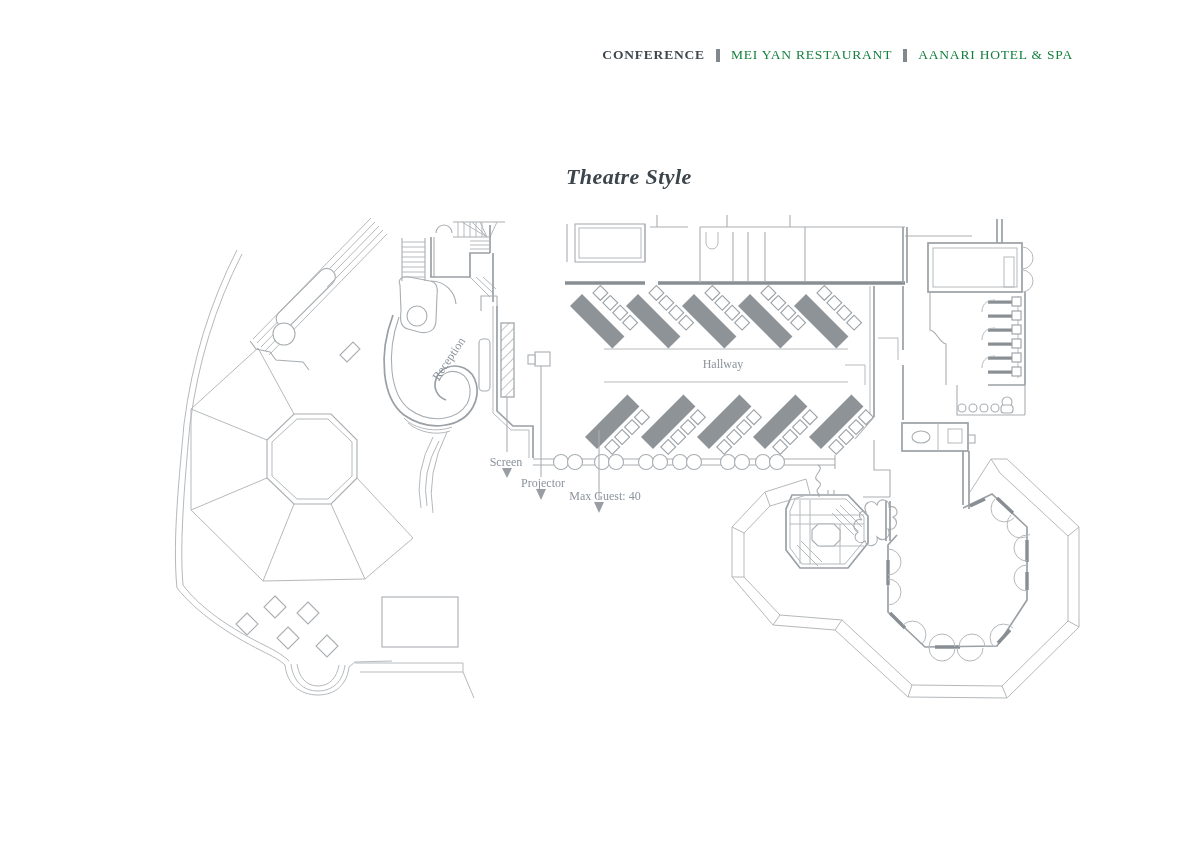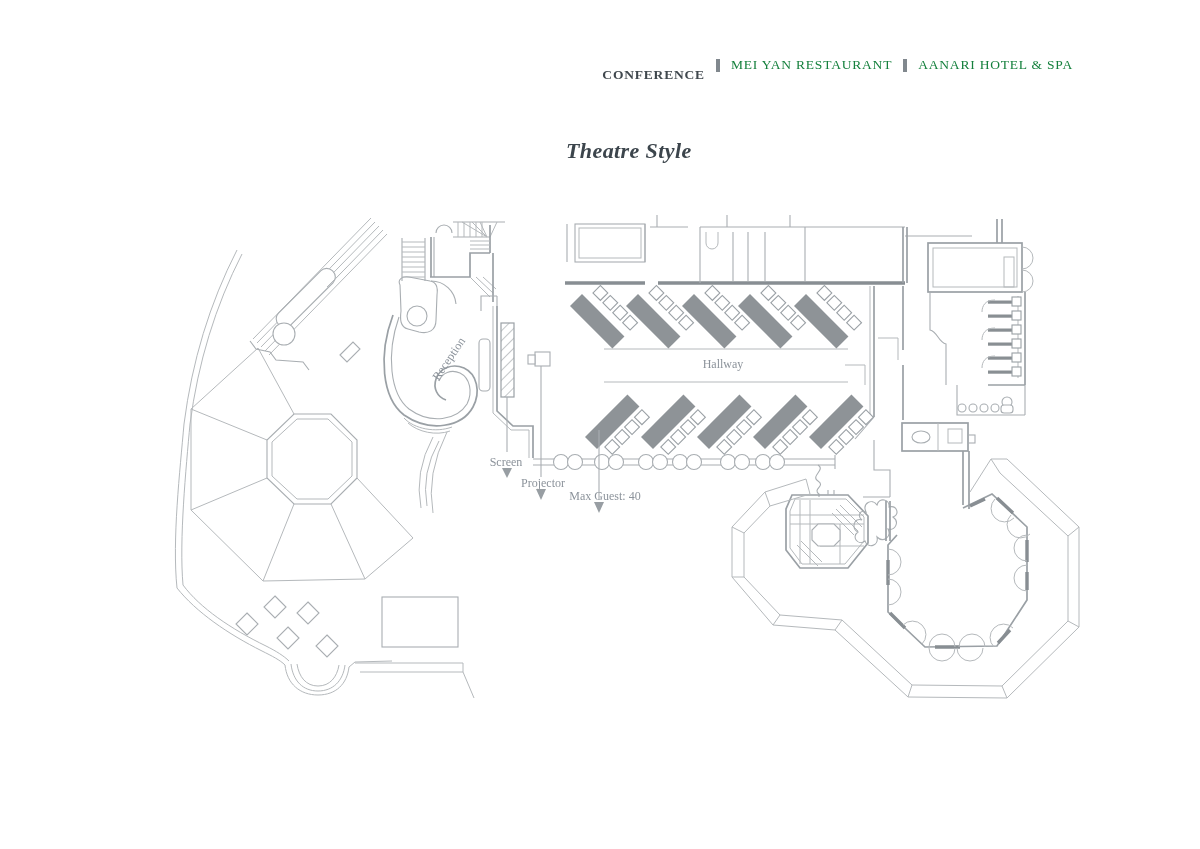--- a/index.html
+++ b/index.html
@@ -1,23 +1,23 @@
 <!DOCTYPE html>
 <html><head>
 <meta charset="utf-8">
 <style>
   html,body{margin:0;padding:0;background:#ffffff;}
   .page{position:relative;width:1200px;height:849px;background:#ffffff;overflow:hidden;
         font-family:"Liberation Serif", serif;}
   .hdr{position:absolute;top:47px;right:127px;display:flex;align-items:center;gap:9px;
        font-size:13.5px;letter-spacing:.8px;white-space:nowrap;}
-  .hdr .primary{color:#40484e;font-weight:bold;margin-top:20px;}
+  .hdr .primary{color:#40484e;font-weight:bold;}
   .hdr .secondary{color:#15803d;}
   .hdr .sep{display:inline-block;width:4px;height:13px;background:#81888e;margin:0 2px;}
-  .plan-title{position:absolute;left:566px;top:138px;font-size:22px;font-style:italic;
+  .plan-title{position:absolute;left:566px;top:164px;font-size:22px;font-style:italic;
               font-weight:bold;color:#3c454c;letter-spacing:.4px;}
   svg{position:absolute;left:0;top:0;}
   .ln  {stroke:#b5b9bc;stroke-width:1;fill:none;}
   .ln2 {stroke:#a9aeb2;stroke-width:1.1;fill:none;}
   .wall{stroke:#9aa0a5;stroke-width:1.7;fill:none;}
   .thick{stroke:#888e93;stroke-width:3.4;fill:none;}
   .dark{fill:#898f93;}
   .tbl {fill:#8e9397;}
   .chair{fill:#ffffff;stroke:#9aa0a5;stroke-width:1.1;}
   .lbl {fill:#8c939b;font-family:"Liberation Serif",serif;font-size:12px;}

